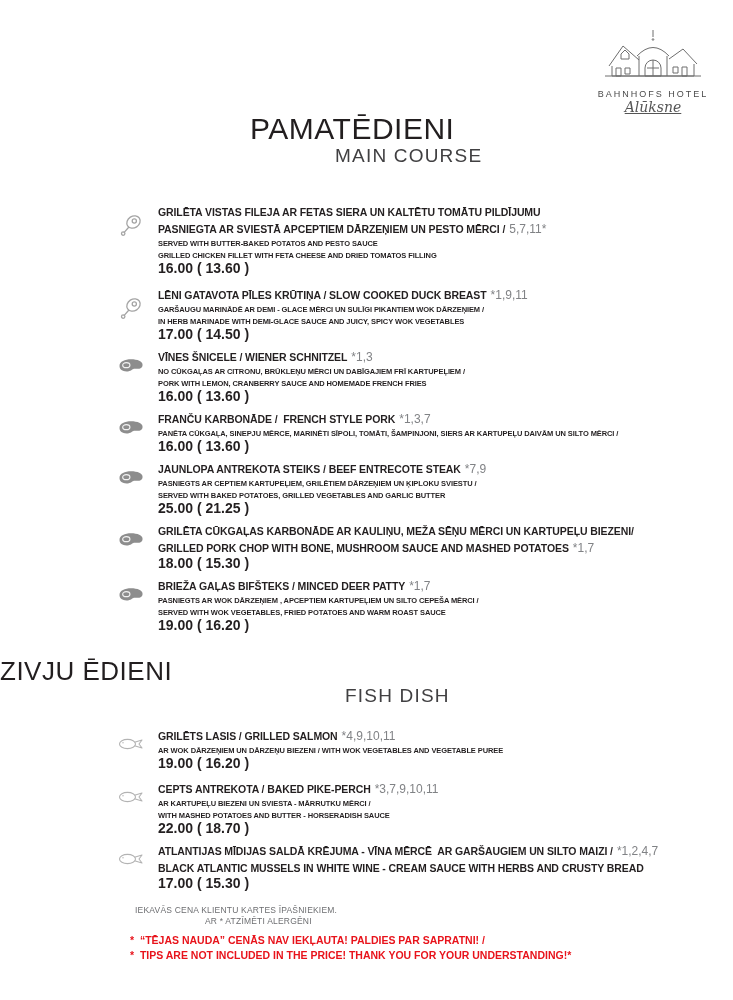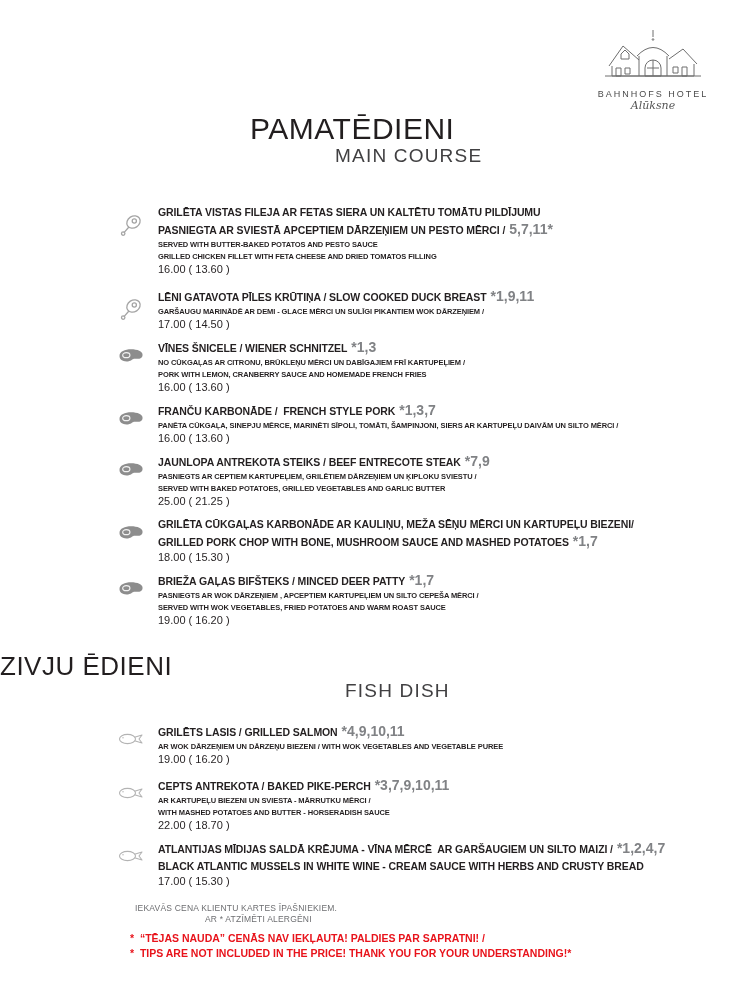--- a/index.html
+++ b/index.html
@@ -8,42 +8,42 @@
     width:733px;height:1000px;
     background:#ffffff;
     font-family:"Liberation Sans", sans-serif;
     color:#231f20;
     overflow:hidden;
   }
   
   .logo{position:absolute;top:26px;right:16px;width:128px;text-align:center;}
   .logo svg{display:block;margin:0 auto;}
   .logo-name{font-size:9px;letter-spacing:2px;color:#4a4a4a;margin-top:1px;}
-  .logo-script{font-family:"DejaVu Serif", serif;font-style:italic;font-size:11px;color:#555;margin-top:0px;}
+  .logo-script{font-family:"DejaVu Serif", serif;font-style:italic;font-size:14px;color:#555;margin-top:0px;text-decoration:underline;}
   
   .h1{font-size:30px;line-height:32px;color:#221e1f;letter-spacing:0.5px;}
   .h2{font-size:19px;line-height:21px;color:#414042;letter-spacing:1.2px;}
   .hdr-main{margin-top:113px;}
   .hdr-main .h1{margin-left:250px;}
   .hdr-main .h2{margin-left:335px;}
   .hdr-fish{margin-top:26px;}
   .hdr-fish .h1{font-size:26px;line-height:28px;}
   .hdr-fish .h2{margin-left:345px;}
   
   .dishes{padding-left:118px;padding-right:16px;}
   .dishes-main{margin-top:38px;}
   .dishes-fish{margin-top:22px;}
   .dish{display:flex;margin-bottom:9px;}
   .dish-first{margin-bottom:13px;}
   .dicon{flex:none;width:40px;padding-top:9px;}
   .dbody{flex:1;min-width:0;}
   .dt{font-size:10.5px;font-weight:bold;line-height:17px;letter-spacing:-0.1px;color:#231f20;white-space:pre-wrap;}
-  .al{font-size:14px;font-weight:bold;color:#808285;margin-left:4px;letter-spacing:0;}
+  .al{font-size:12px;font-weight:normal;color:#808285;margin-left:4px;letter-spacing:0;}
   .dd{font-size:7.5px;font-weight:bold;line-height:12px;letter-spacing:-0.1px;color:#231f20;white-space:pre-wrap;}
-  .pr{font-size:11px;font-weight:normal;line-height:12px;color:#231f20;}
+  .pr{font-size:14px;font-weight:bold;line-height:12px;color:#231f20;}
   
   .footer{margin-top:16px;}
   .note{font-size:8.5px;line-height:11px;color:#6d6e71;letter-spacing:0.2px;}
   .note1{margin-left:135px;}
   .note2{margin-left:205px;}
   .reds{margin-top:6px;}
   .red{font-size:10.5px;font-weight:bold;line-height:15px;color:#e8131b;margin-left:130px;white-space:pre-wrap;}
 </style>
 </head>
 <body>
@@ -115,20 +115,21 @@
       </div>
     </div>
 
     <div class="dish">
       <span class="dicon"><svg width="24" height="24" viewBox="0 0 24 24">
             <use href="#ico-drumstick"></use>
           </svg></span>
       <div class="dbody">
         <div class="dt"><span>LĒNI GATAVOTA PĪLES KRŪTIŅA / SLOW COOKED DUCK BREAST</span><span class="al">*1,9,11</span></div>
         <div class="dd">GARŠAUGU MARINĀDĒ AR DEMI - GLACE MĒRCI UN SULĪGI PIKANTIEM WOK DĀRZEŅIEM /</div>
+        <div class="dd">IN HERB MARINADE WITH DEMI-GLACE SAUCE AND JUICY, SPICY WOK VEGETABLES</div>
         <div class="pr">17.00 ( 14.50 )</div>
       </div>
     </div>
 
     <div class="dish">
       <span class="dicon"><svg width="26" height="16" viewBox="0 0 26 16">
             <use href="#ico-steak"></use>
           </svg></span>
       <div class="dbody">
         <div class="dt"><span>VĪNES ŠNICELE / WIENER SCHNITZEL</span><span class="al">*1,3</span></div>

